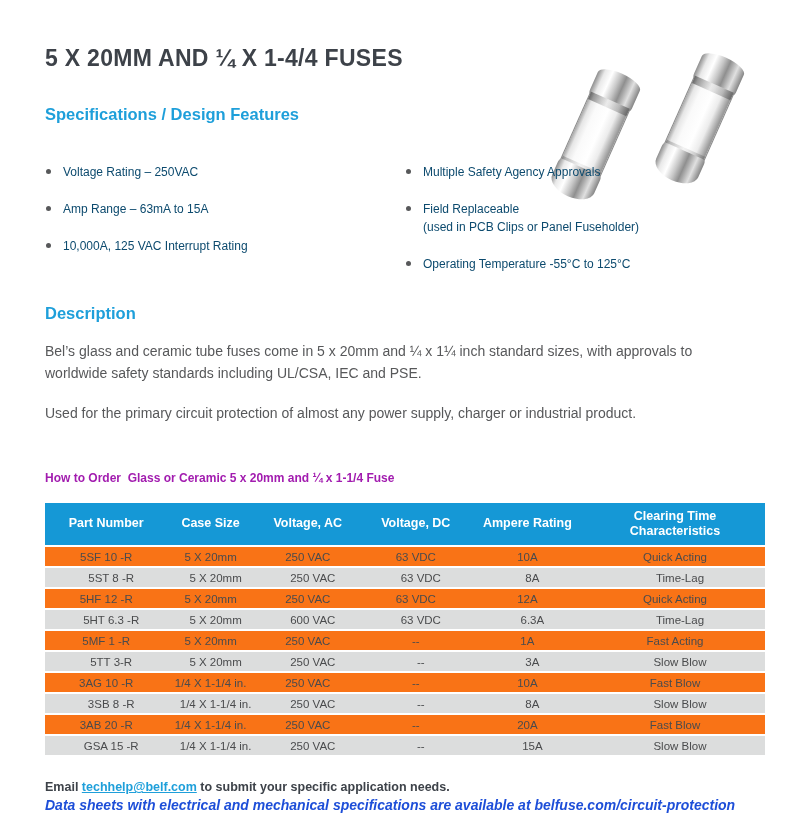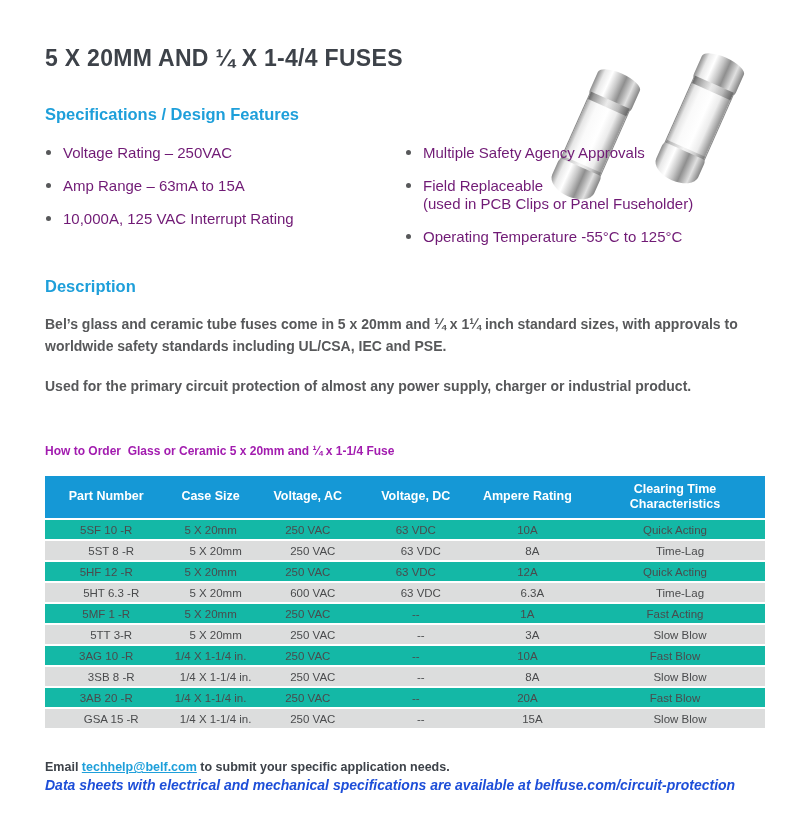--- a/index.html
+++ b/index.html
@@ -17,31 +17,31 @@
     font-size:16.5px; font-weight:bold; color:#1e9fda; margin:0;
   }
   .specs-heading { margin-top:33px; }
 
   .bullets-row { display:flex; margin-top:20px; }
   .bullets-col-left { width:360px; }
   .bullets-col-right { flex:1; }
   ul.bullets { list-style:none; margin:0; padding:0; }
   ul.bullets li {
     position:relative; padding-left:18px; margin-bottom:15px;
-    font-size:15px; line-height:18px; color:#701a75; white-space:pre-line;
+    font-size:12px; line-height:18px; color:#0c4a6e; white-space:pre-line;margin-top:19px;
   }
   ul.bullets li::before {
     content:""; position:absolute; left:1px; top:6px;
     width:5px; height:5px; border-radius:50%; background:#57585a;
   }
 
   .desc-heading { margin-top:16px; }
   .desc-para {
     margin:17px 0 0 0; width:706px;
-    font-size:14px; line-height:1.6; color:#57585a;font-weight:bold;
+    font-size:14px; line-height:1.6; color:#57585a;
   }
 
   .order-heading {
     margin:47px 0 16px 0;
     font-size:12px; font-weight:bold; color:#a21caf; white-space:pre-wrap;
   }
 
   table.order-table {
     margin-top:6px; width:720px;
     border-collapse:separate; border-spacing:0 2px;
@@ -55,25 +55,25 @@
   table.order-table col.c6 { width:25%; }
   table.order-table th {
     background:#1598d6; color:#ffffff;
     font-size:12.5px; font-weight:bold; line-height:1.25;
     height:42px; text-align:center; vertical-align:middle;
     white-space:pre-line; padding:0 2px;
   }
   table.order-table td {
     font-size:11.5px; color:#4a4b4d;
     height:19px; text-align:center; vertical-align:middle; padding:0 2px;
-    background:#14b8a6;
+    background:#f97316;
   }
   table.order-table tr.stripe td { background:#dcdddd;padding-left:12px; }
 
-  .footer { margin-top:30px; }
+  .footer { margin-top:23px; }
   .footer-line1 { font-size:12.5px; font-weight:bold; color:#3d4249; }
   .email-link { color:#1e9fda; text-decoration:underline; font-weight:bold; }
   .footer-line2 { margin-top:3px; font-size:14px; font-weight:bold; color:#1d4ed8;font-style:italic; }
 
   
   .fuse-photo { position:absolute; top:42px; right:28px; width:232px; height:170px; }
   .fuse { position:absolute; width:46px; height:134px; transform:rotate(24deg); }
   .fuse-a { left:22px; top:26px; }
   .fuse-b { left:126px; top:10px; }
   .fuse .cap {

